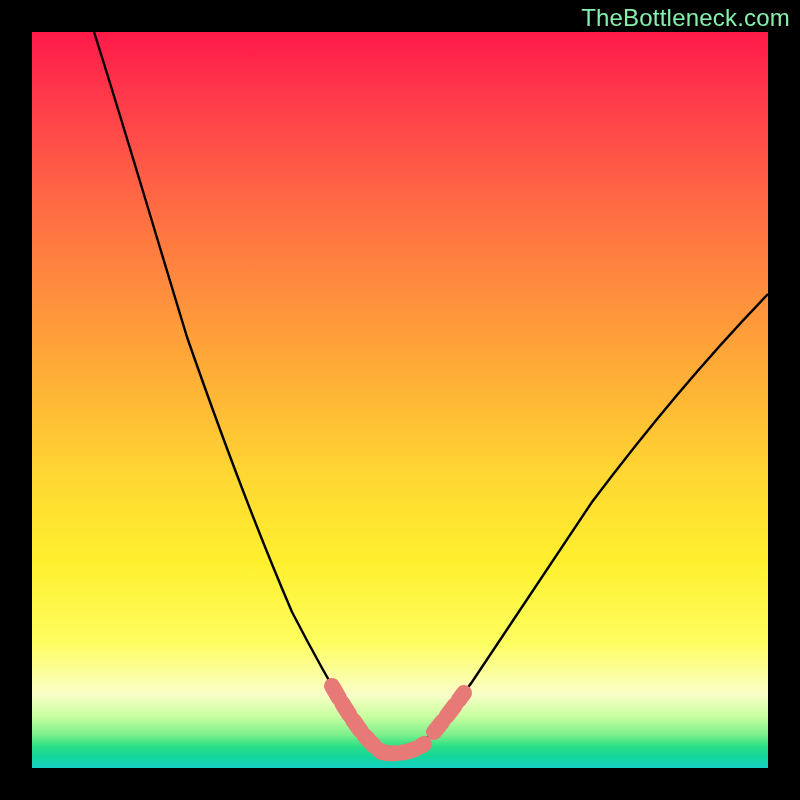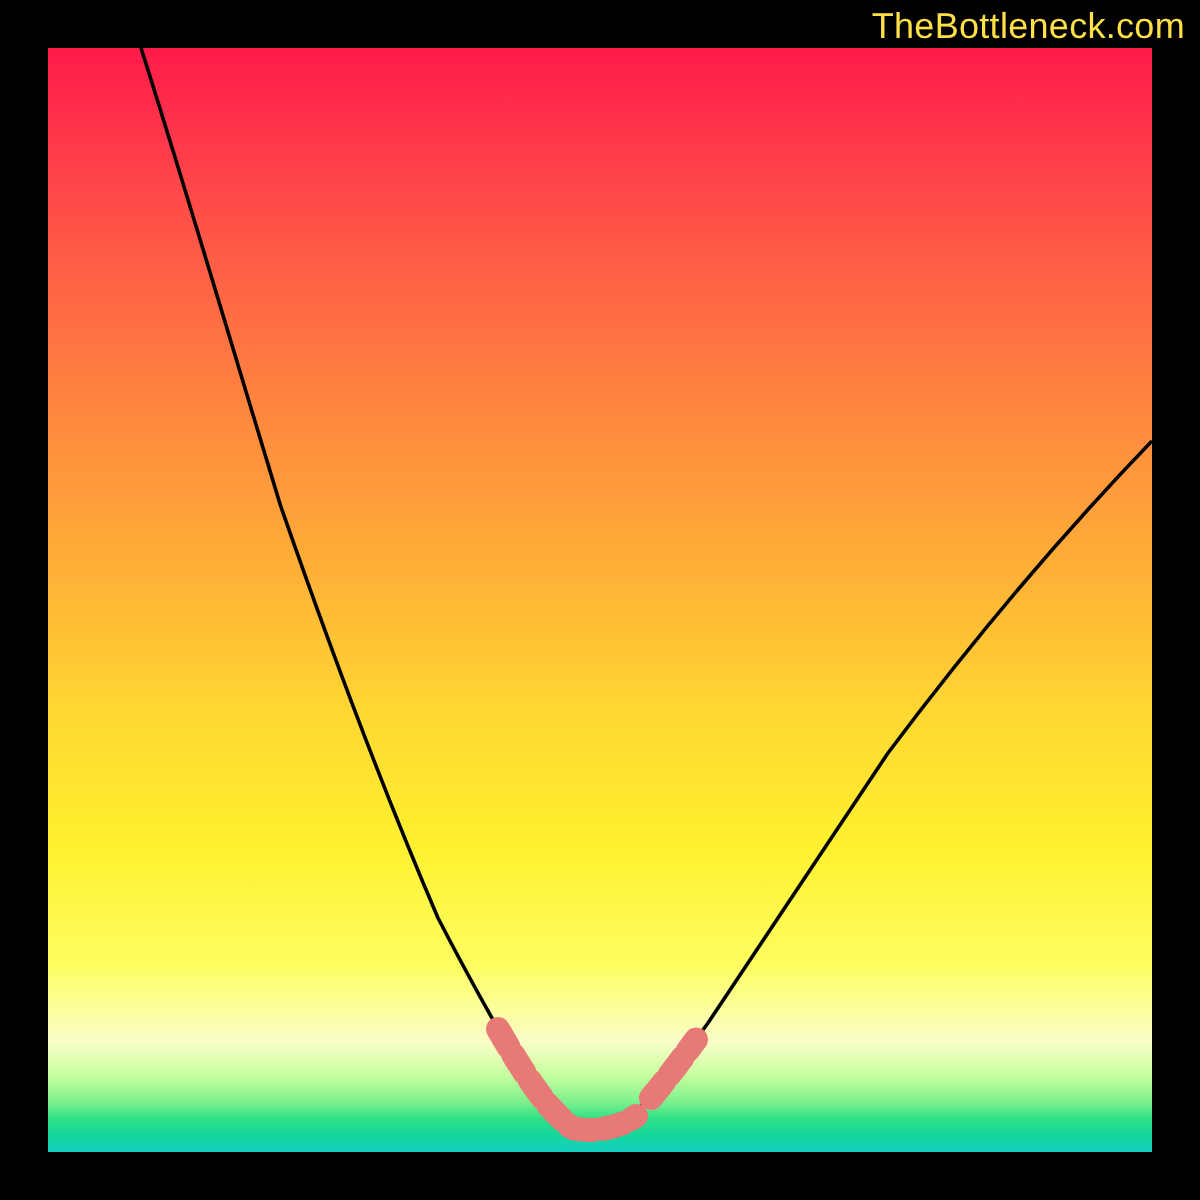--- a/index.html
+++ b/index.html
@@ -55,21 +55,21 @@
     position: absolute;
     top: 0;
     left: 0;
     width: 100%;
     height: 100%;
   }
   .watermark {
     position: absolute;
     top: 4px;
     right: 10px;
-    color: #fde047;
+    color: #86efac;
     font-size: 24px;
     font-weight: 500;
     letter-spacing: 0.2px;
   }
 </style>
 </head>
 <body>
 
 <div class="frame">
 

